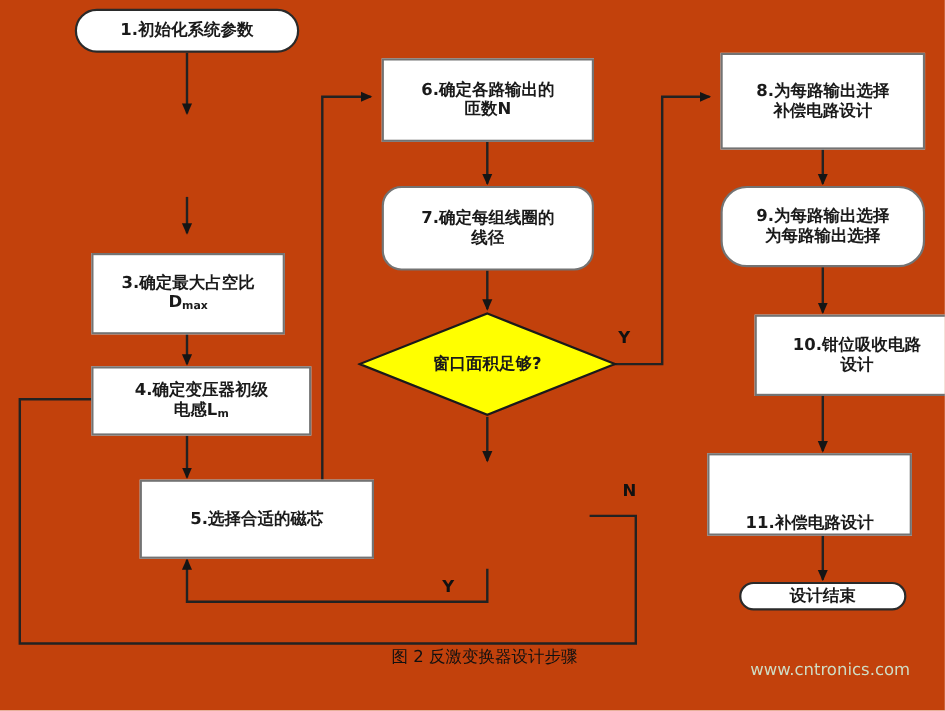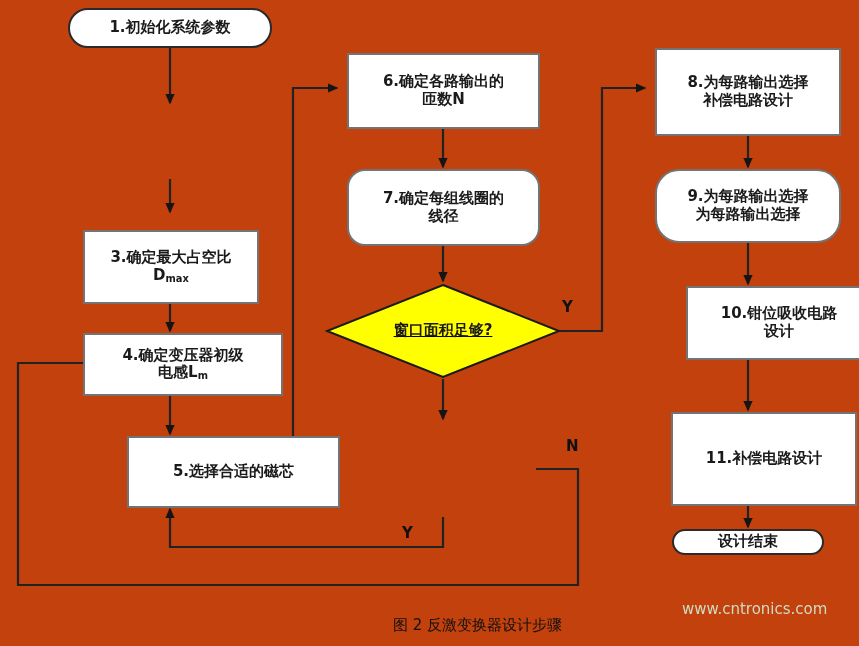--- a/index.html
+++ b/index.html
@@ -165,21 +165,21 @@
     </div>
   </div>
 
   <div class="node proc" style="left:347px; top:169px; width:193px; height:77px;border-radius:18px;">
     <div>
       <span class="nl-line">7.确定每组线圈的</span>
       <span class="nl-line">线径</span>
     </div>
   </div>
 
-  <div class="dec-wrap" style="left:325px; top:283px; width:236px; height:96px;text-decoration:underline;">
+  <div class="dec-wrap" style="left:325px; top:283px; width:236px; height:96px;">
     <svg class="dia" width="236" height="96" viewBox="0 0 236 96">
       <polygon points="118,2 234,48 118,94 2,48" fill="#ffff00" stroke="#1a1a1a" stroke-width="2"></polygon>
     </svg>
     <span class="dec-label">窗口面积足够?</span>
   </div>
 
 
   <div class="node proc" style="left:655px; top:48px; width:186px; height:88px;">
     <div>
       <span class="nl-line">8.为每路输出选择</span>
@@ -194,28 +194,28 @@
     </div>
   </div>
 
   <div class="node proc" style="left:686px; top:286px; width:186px; height:74px;">
     <div>
       <span class="nl-line">10.钳位吸收电路</span>
       <span class="nl-line">设计</span>
     </div>
   </div>
 
-  <div class="node proc" style="left:671px; top:412px; width:186px; height:94px;">
+  <div class="node proc" style="left:643px; top:412px; width:186px; height:75px;align-items:flex-end;">
     <span>11.补偿电路设计</span>
   </div>
 
   <div class="node term" style="left:672px; top:529px; width:152px; height:26px;">
     <span>设计结束</span>
   </div>
 
   <span class="branch-label" style="left:562px; top:298px;">Y</span>
   <span class="branch-label" style="left:566px; top:437px;">N</span>
   <span class="branch-label" style="left:402px; top:524px;">Y</span>
 
-  <span class="caption" style="left:356px; top:616px;margin-left:37px;">图 2 反激变换器设计步骤</span>
+  <span class="caption" style="left:356px; top:588px;">图 2 反激变换器设计步骤</span>
   <span class="watermark" style="left:682px; top:600px;">www.cntronics.com</span>
 
 </div>
 
 </body></html>

